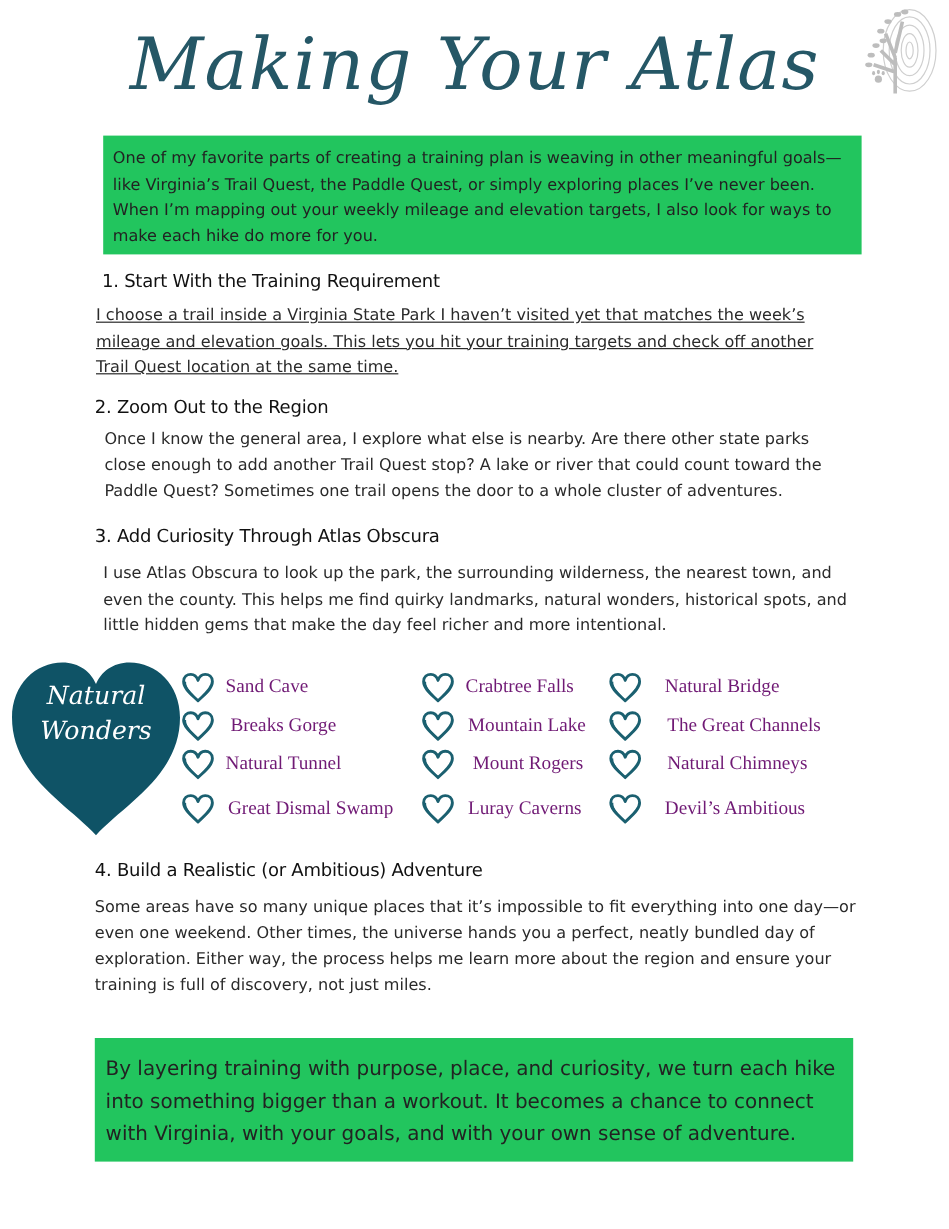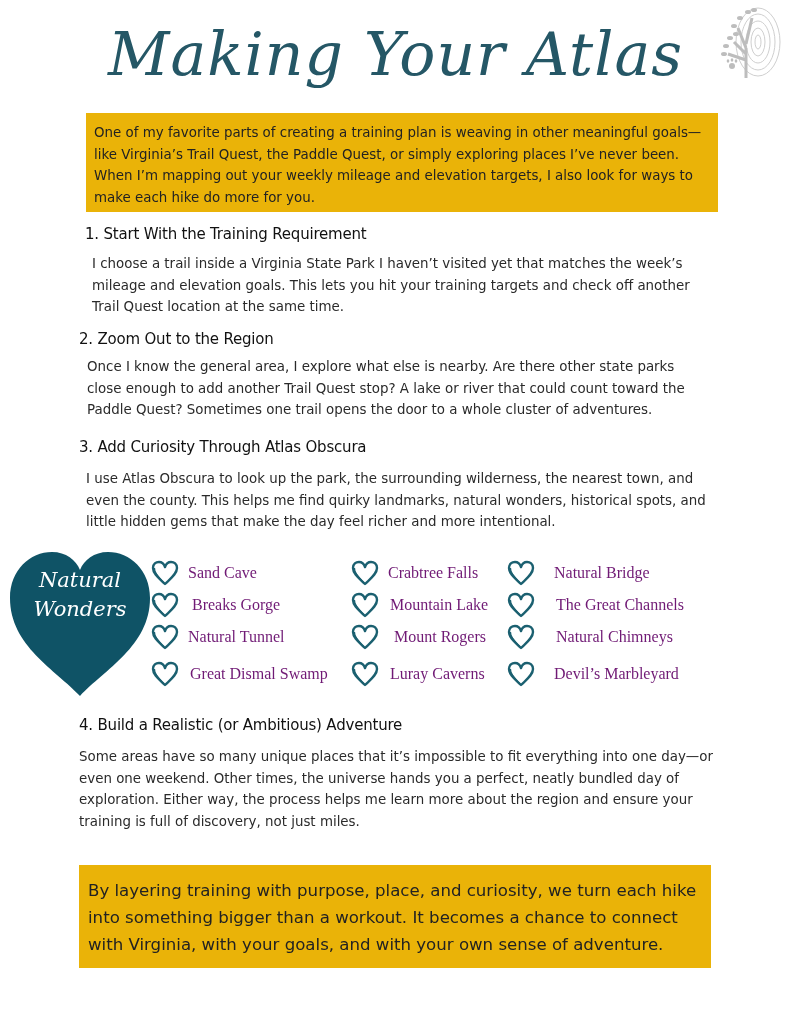--- a/index.html
+++ b/index.html
@@ -8,36 +8,36 @@
     font-family: "DejaVu Sans", sans-serif; color: #1a1a1a;
   }
   .title {
     position: absolute; left: 0; top: 6px; width: 791px; text-align: center;
     font-family: "DejaVu Serif", serif; font-style: italic; font-weight: normal;
     font-size: 60px; color: #255766; letter-spacing: 1px; margin: 0;
     line-height: 96px;
   }
   .logo { position: absolute; left: 708px; top: 4px; width: 78px; height: 78px; }
   .box {
-    position: absolute; background: #eab308;
+    position: absolute; background: #22c55e;
   }
   .intro-box { left: 86px; top: 113px; width: 632px; height: 99px; }
   .intro-text {
     position: absolute; left: 8px; top: 9px; width: 620px;
     font-size: 13.4px; line-height: 21.5px; color: #222;
   }
   .h {
     position: absolute; font-weight: normal; font-size: 15px; color: #111; margin: 0;
     letter-spacing: -0.2px;
   }
   .p {
     position: absolute; font-size: 13.4px; line-height: 21.5px; color: #2a2a2a; margin: 0;
   }
   .s1h { left: 85px; top: 225px; }
-  .s1p { left: 92px; top: 253px; width: 620px; }
+  .s1p { left: 80px; top: 253px; width: 620px; text-decoration: underline; }
   .s2h { left: 79px; top: 330px; }
   .s2p { left: 87px; top: 356px; width: 625px; }
   .s3h { left: 79px; top: 438px; }
   .s3p { left: 86px; top: 468px; width: 625px; }
   .s4h { left: 79px; top: 716px; }
   .s4p { left: 79px; top: 746px; width: 640px; }
 
   .heart-badge { position: absolute; left: 6px; top: 550px; width: 148px; height: 148px; }
   .heart-badge svg { position: absolute; left: 0; top: 0; }
   .heart-text {
@@ -190,21 +190,21 @@
           <path d="M15 25 C10 20 3 15 3 9 C3 5 6 3 9 3 C12 3 14 5 15 8 C16 5 18 3 21 3 C24 3 27 5 27 9 C27 15 20 20 15 25 Z" fill="none" stroke="#1b6070" stroke-width="2.4" stroke-linejoin="round"></path>
           <path d="M14 24 C9 19 4 14 4.5 9" fill="none" stroke="#1b6070" stroke-width="1.2"></path>
         </svg></span>
       <span class="wlabel" style="margin-left: 20px;">Natural Chimneys</span>
     </div>
     <div class="wonder" style="left: 506px; top: 659px;">
       <span class="hicon"><svg viewBox="0 0 30 28" width="30" height="28">
           <path d="M15 25 C10 20 3 15 3 9 C3 5 6 3 9 3 C12 3 14 5 15 8 C16 5 18 3 21 3 C24 3 27 5 27 9 C27 15 20 20 15 25 Z" fill="none" stroke="#1b6070" stroke-width="2.4" stroke-linejoin="round"></path>
           <path d="M14 24 C9 19 4 14 4.5 9" fill="none" stroke="#1b6070" stroke-width="1.2"></path>
         </svg></span>
-      <span class="wlabel" style="margin-left: 18px;">Devil’s Marbleyard</span>
+      <span class="wlabel" style="margin-left: 18px;">Devil’s Ambitious</span>
     </div>
   </div>
 
 <h2 class="h s4h">4. Build a Realistic (or Ambitious) Adventure</h2>
 <p class="p s4p">Some areas have so many unique places that it’s impossible to fit everything into one day—or even one weekend. Other times, the universe hands you a perfect, neatly bundled day of exploration. Either way, the process helps me learn more about the region and ensure your training is full of discovery, not just miles.</p>
 
 <div class="box closing-box">
   <p class="closing-text" style="margin:0">By layering training with purpose, place, and curiosity, we turn each hike into something bigger than a workout. It becomes a chance to connect with Virginia, with your goals, and with your own sense of adventure.</p>
 </div>
 

